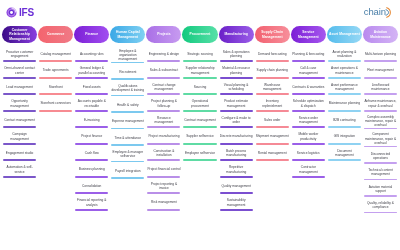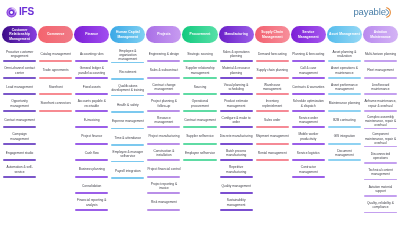--- a/index.html
+++ b/index.html
@@ -11,21 +11,21 @@
   }
   #app { position: relative; width: 400px; height: 250px; background:#fff; }
 
   
   .logobar {
     position: absolute; top: 0; left: 0;
     width: 400px; height: 24px;
     display: flex; align-items: center; justify-content: space-between;
     padding: 0 6px;
   }
-  .ifs-logo { display: flex; align-items: center; gap: 2px; }
+  .ifs-logo { display: flex; align-items: flex-end; gap: 2px; }
   .ifs-mark { width: 11px; height: 11px; flex: 0 0 11px; display:block; }
   .ifs-word {
     font-size: 10px; font-weight: bold; letter-spacing: -0.2px;
     color: #6b2fd6; line-height: 1;
   }
   .eg-logo { display:flex; align-items:center; }
   .eg-word {
     font-size: 9.5px; color: #4a7fa8; letter-spacing: -0.1px; line-height:1;
   }
   .eg-arc { width: 9px; height: 11px; display:block; margin-left:-1px; }
@@ -83,21 +83,21 @@
       <svg class="ifs-mark" viewBox="0 0 24 24">
         <circle cx="12" cy="12" r="11" fill="#8b3fe0"></circle>
         <circle cx="12" cy="12" r="8.5" fill="#b07fe8"></circle>
         <circle cx="12" cy="12" r="6" fill="#6b2fd6"></circle>
         <circle cx="12" cy="12" r="3.2" fill="#ffffff"></circle>
         <path d="M12 1 A11 11 0 0 1 23 12 L20 12 A8 8 0 0 0 12 4 Z" fill="#ffffff" opacity="0.75"></path>
       </svg>
       <span class="ifs-word">IFS</span>
     </div>
     <div class="eg-logo">
-      <span class="eg-word">payable</span>
+      <span class="eg-word">chain</span>
       <svg class="eg-arc" viewBox="0 0 12 16">
         <path d="M2 1 C9 3.5 9 12.5 2 15" stroke="#e88c3a" stroke-width="1.6" fill="none" stroke-linecap="round"></path>
         <path d="M1 4 C6 5.5 6 10.5 1 12" stroke="#4a7fa8" stroke-width="1.4" fill="none" stroke-linecap="round"></path>
       </svg>
     </div>
   </div>
 
   <div class="grid" id="grid">
       <div class="col">
         <div class="col-header" style="background: linear-gradient(90deg, rgb(58, 11, 134) 0%, rgb(139, 63, 224) 100%);">

